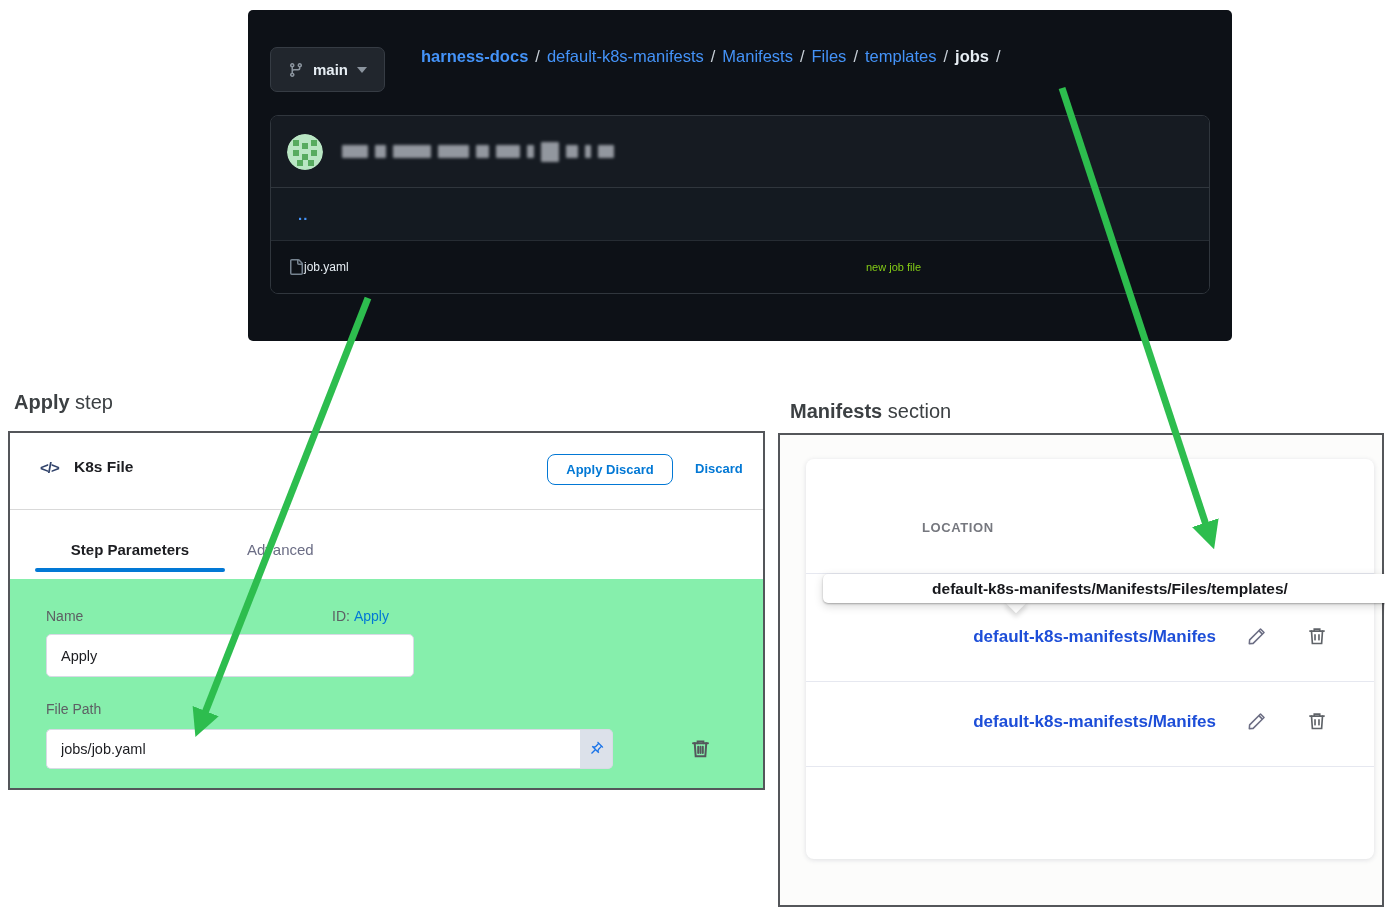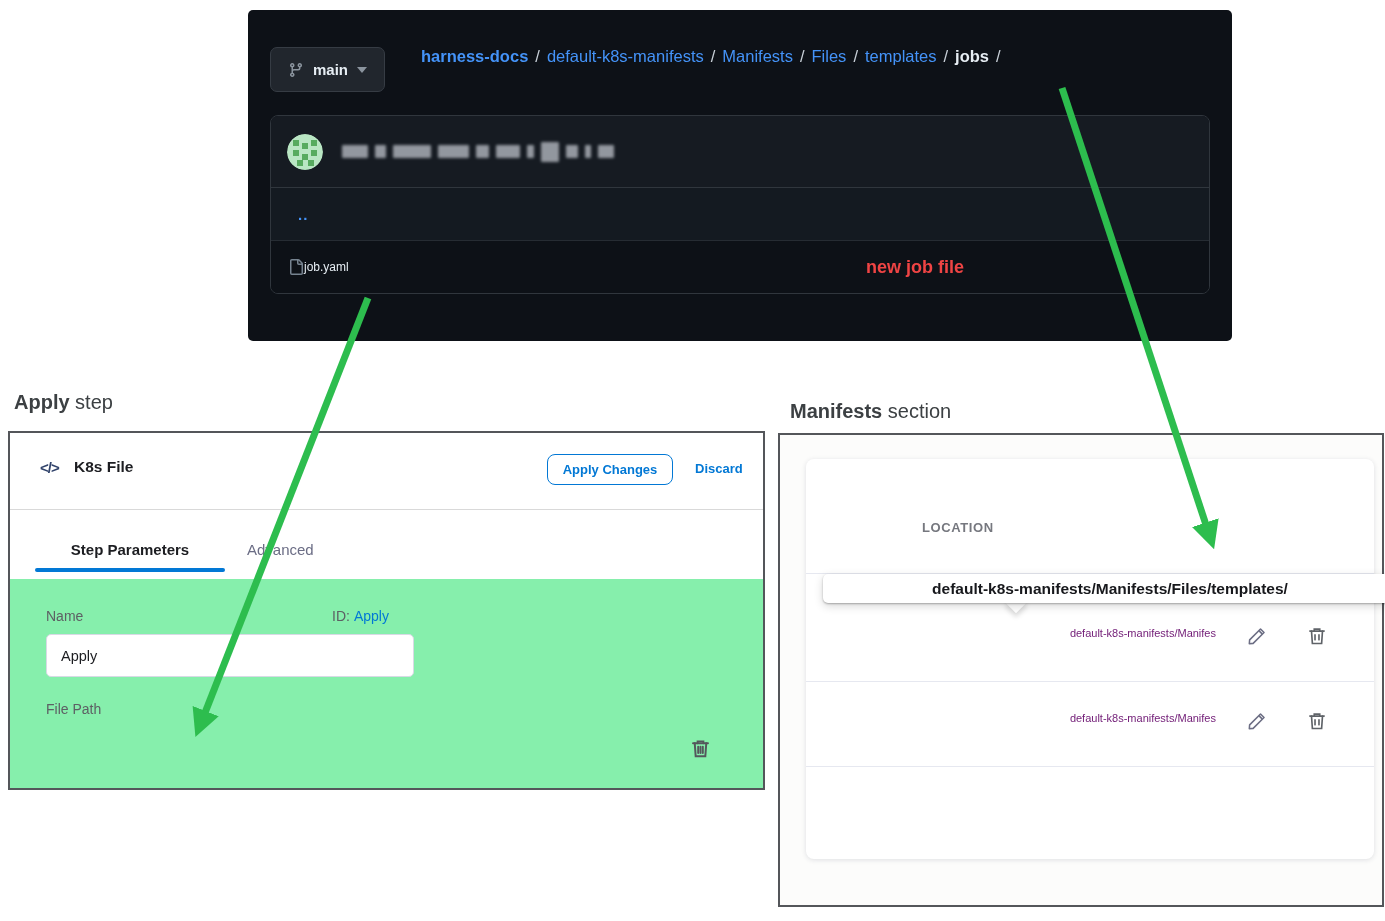--- a/index.html
+++ b/index.html
@@ -27,21 +27,21 @@
   .gh-commit-row { height:72px; background:#161b22; border-bottom:1px solid #30363d;
                    display:flex; align-items:center; padding:0 16px; }
   .gh-avatar { width:36px; height:36px; border-radius:50%; overflow:hidden; flex:0 0 36px; }
   .blurbar { display:flex; align-items:center; gap:7px; margin-left:19px; filter:blur(1.6px); }
   .blurbar span { display:inline-block; height:13px; background:#a8adb5; border-radius:1px; opacity:.85; }
   .gh-row-up { height:53px; background:#141a21; border-bottom:1px solid #262c33;
                display:flex; align-items:center; padding:0 27px; }
   .gh-row-up a { color:#4493f8; font-size:15px; font-weight:700; letter-spacing:1px; text-decoration:none; cursor:pointer; }
   .gh-row-file { height:52px; background:#0d1117; display:flex; align-items:center; padding:0 17px; position:relative; }
   .gh-filename { color:#e6edf3; font-size:12px; cursor:pointer; }
-  .gh-commitmsg { position:absolute; left:595px; color:#ef4444; font-size:18px; cursor:pointer;font-weight:bold; }
+  .gh-commitmsg { position:absolute; left:595px; color:#84cc16; font-size:11px; cursor:pointer; }
 
   
   .heading { position:absolute; font-size:20px; color:#3c4043; }
   .heading b { font-weight:700; }
   .h-apply { left:14px; top:391px; }
   .h-manifests { left:790px; top:400px; }
 
   
   .apply-panel { position:absolute; left:8px; top:431px; width:757px; height:359px;
                  background:#ffffff; border:2px solid #54565a; }
@@ -75,21 +75,21 @@
   .ap-trash { position:absolute; left:679px; top:158px; cursor:pointer; }
 
   
   .man-panel { position:absolute; left:778px; top:433px; width:606px; height:474px;
                background:#fcfcfb; border:2px solid #54565a; }
   .man-card { position:absolute; left:26px; top:24px; right:8px; bottom:46px;
               background:#ffffff; border-radius:8px; box-shadow:0 1px 5px rgba(40,50,80,.14); }
   .man-location { position:absolute; left:116px; top:61px; font-size:13px; font-weight:700;
                   color:#76787f; letter-spacing:.6px; }
   .man-div { position:absolute; left:0; right:0; height:1px; background:#e6e8f0; }
-  .man-row-text { position:absolute; right:158px; font-size:11px; color:#701a75; white-space:nowrap; cursor:pointer; }
+  .man-row-text { position:absolute; right:158px; font-size:17px; color:#1d4ed8; white-space:nowrap; cursor:pointer;font-weight:bold; }
   .man-icon { position:absolute; cursor:pointer; }
 
   
   .tooltip { position:absolute; left:823px; top:574px; width:574px; height:29px; z-index:31;
              background:#ffffff; border-radius:5px; line-height:29px; text-align:center;
              font-size:15.5px; font-weight:600; color:#17181c; white-space:nowrap;
              box-shadow:0 1px 2px rgba(0,0,0,.28), 0 3px 10px rgba(0,0,0,.16); }
   .tooltip-caret { position:absolute; left:1008px; top:594px; width:16px; height:16px; z-index:30;
                    background:#ffffff; transform:rotate(45deg);
                    box-shadow:3px 3px 5px rgba(0,0,0,.14); }
@@ -160,33 +160,41 @@
       </div>
     </div>
   </div>
 
   <div class="heading h-apply"><b>Apply</b><span> step</span></div>
   <div class="heading h-manifests"><b>Manifests</b><span> section</span></div>
 
   <div class="apply-panel">
     <span class="ap-code-icon">&lt;/&gt;</span>
     <span class="ap-title">K8s File</span>
-    <button class="ap-apply-btn">Apply Changes</button>
+    <button class="ap-apply-btn">Apply Discard</button>
     <span class="ap-discard">Discard</span>
     <div class="ap-divider"></div>
 
     <div class="ap-tab ap-tab-active">Step Parameters</div>
     <div class="ap-tab-underline"></div>
     <div class="ap-tab ap-tab-inactive">Advanced</div>
 
     <div class="ap-form">
       <span class="ap-label" style="left:36px; top:29px;">Name</span>
       <span class="ap-id"><span class="id-k">ID:</span><a>Apply</a></span>
       <input class="ap-input ap-name-input" readonly="" value="Apply" style="">
       <span class="ap-label" style="left:36px; top:122px;">File Path</span>
+      <div class="ap-fp-wrap">
+        <input class="ap-input ap-fp-input" readonly="" value="jobs/job.yaml" style="">
+        <span class="ap-pin-btn">
+          <svg width="16" height="16" viewBox="0 0 24 24" style="transform:rotate(45deg)">
+            <path fill="#1a73e8" d="M14 4v5c0 1.12.37 2.16 1 3H9c.65-.86 1-1.9 1-3V4h4m3-2H7c-.55 0-1 .45-1 1s.45 1 1 1h1v5c0 1.66-1.34 3-3 3v2h5.97v7l1 1 1-1v-7H19v-2c-1.66 0-3-1.34-3-3V4h1c.55 0 1-.45 1-1s-.45-1-1-1z"></path>
+          </svg>
+        </span>
+      </div>
       <span class="ap-trash">
         <svg width="23" height="23" viewBox="0 0 20 20">
           <g fill="none" stroke="#54565c" stroke-width="1.7" stroke-linecap="round">
             <path d="M3.5 5.5h13"></path>
               <path d="M7.5 5.5V3.8h5v1.7"></path>
             <path d="M5 5.5l.8 11.3h8.4L15 5.5"></path>
             <path d="M8 8.5v5.5"></path>
               <path d="M10 8.5v5.5"></path>
               <path d="M12 8.5v5.5"></path>
           </g>

